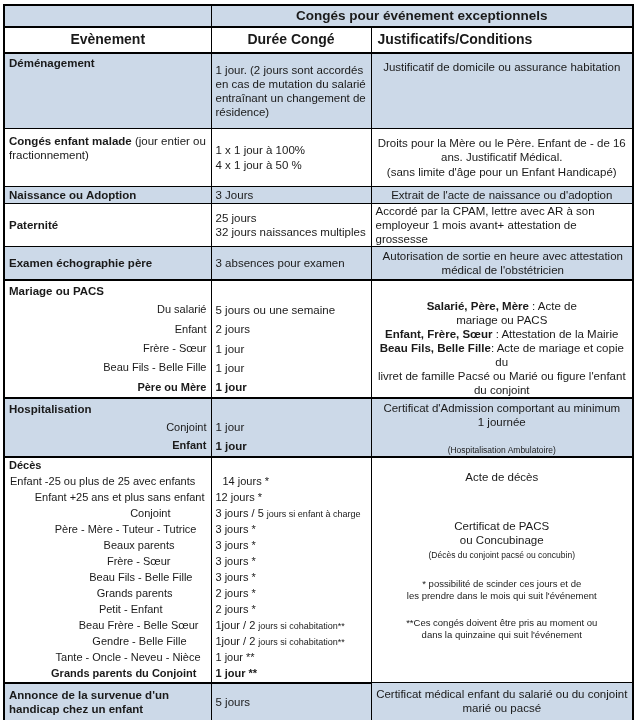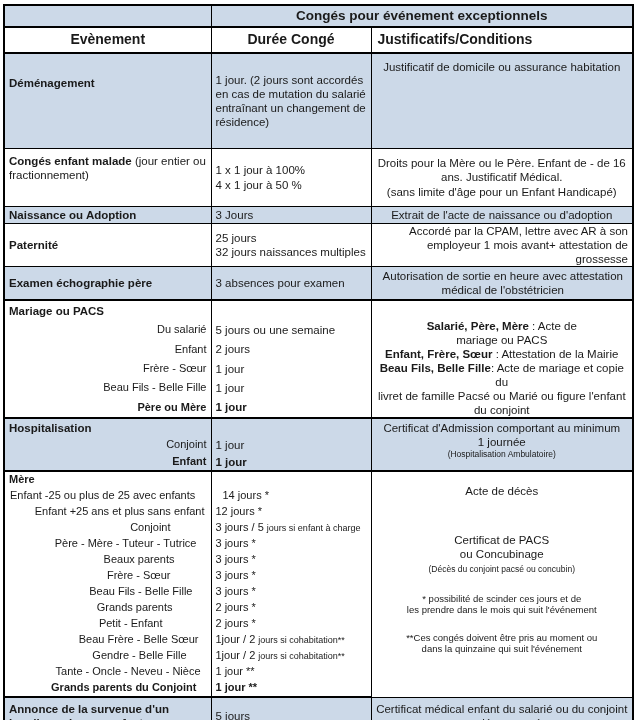--- a/index.html
+++ b/index.html
@@ -138,21 +138,21 @@
         <td class="title-cell" colspan="2">Congés pour événement exceptionnels</td>
       </tr>
 
       <tr>
         <td class="colhead">Evènement</td>
         <td class="colhead">Durée Congé</td>
         <td class="colhead left-pad">Justificatifs/Conditions</td>
       </tr>
 
       <tr>
-        <td class="shaded ev" style="height:72px; vertical-align:top; padding-top:22px;">Déménagement</td>
+        <td class="shaded ev" style="height:72px; vertical-align:top; padding-top:2px;">Déménagement</td>
         <td class="shaded dur" style="vertical-align:middle;">1 jour. (2 jours sont accordés en cas de mutation du salarié entraînant un  changement de résidence)</td>
         <td class="shaded proof" style="vertical-align:top; padding-top:6px;">Justificatif de domicile ou assurance habitation</td>
       </tr>
 
       <tr>
         <td class="plain ev" style="height:52px; vertical-align:top; padding-top:5px;">
           <span>Congés enfant malade</span><span style="font-weight:normal"> (jour entier ou fractionnement)</span>
         </td>
         <td class="plain dur">
           <span class="line" style="display:block">1 x 1 jour à 100%</span>
@@ -170,21 +170,21 @@
         <td class="shaded dur">3 Jours</td>
         <td class="shaded proof">Extrait de l'acte de naissance ou d'adoption</td>
       </tr>
 
       <tr>
         <td class="plain ev" style="height:32px;">Paternité</td>
         <td class="plain dur">
           <span class="line" style="display:block">25 jours</span>
           <span class="line" style="display:block">32 jours naissances multiples</span>
         </td>
-        <td class="plain proof" style="text-align:right; ">
+        <td class="plain proof" style="text-align:left; ">
           <span class="line">Accordé par la CPAM, lettre avec AR à son</span>
           <span class="line">employeur 1 mois avant+ attestation de grossesse</span>
         </td>
       </tr>
 
       <tr>
         <td class="shaded ev" style="height:32px;">Examen échographie père</td>
         <td class="shaded dur">3 absences pour examen</td>
         <td class="shaded proof" style="text-align:center; padding-left:6px;margin-top:20px;">
           <span class="line">Autorisation de sortie en heure avec attestation</span>
@@ -224,34 +224,34 @@
         <td class="plain ev-sub" style="height:17px;">Père ou Mère</td>
         <td class="plain dur">1 jour</td>
       </tr>
 
       <tr class="grp-row grp-first">
         <td class="shaded ev" style="height:17px;">Hospitalisation</td>
         <td class="shaded dur"></td>
         <td class="shaded proof" rowspan="3" style="vertical-align:top; padding-top:2px;">
           <span class="line">Certificat d'Admission comportant au minimum</span>
           <span class="line">1 journée</span>
-          <span class="line small" style="margin-top:0">(Hospitalisation Ambulatoire)</span>
+          <span class="line small" style="margin-top:16px">(Hospitalisation Ambulatoire)</span>
         </td>
       </tr>
       <tr class="grp-row">
         <td class="shaded ev-sub" style="height:17px;">Conjoint</td>
         <td class="shaded dur">1 jour</td>
       </tr>
       <tr class="grp-row grp-last">
         <td class="shaded ev-sub" style="height:17px;">Enfant</td>
         <td class="shaded dur">1 jour</td>
       </tr>
 
       <tr class="grp-row grp-first deces-row">
-        <td class="plain ev">Mère</td>
+        <td class="plain ev">Décès</td>
         <td class="plain dur"></td>
         <td class="plain proof" rowspan="14" style="vertical-align:top; padding-top:12px;">
           <span class="line" style="margin-bottom:35px">Acte de décès</span>
           <span class="line">Certificat de PACS</span>
           <span class="line">ou Concubinage</span>
           <span class="line small" style="margin-top:3px; margin-bottom:18px">(Décès du conjoint pacsé ou concubin)</span>
           <span class="line small" style="font-size:9.5px">* possibilité de scinder ces jours et de</span>
           <span class="line small" style="font-size:9.5px; margin-bottom:16px">les  prendre dans le mois qui suit l'événement</span>
           <span class="line small" style="font-size:9.5px">**Ces congés doivent être pris au moment ou</span>
           <span class="line small" style="font-size:9.5px">dans la quinzaine qui suit l'événement</span>

